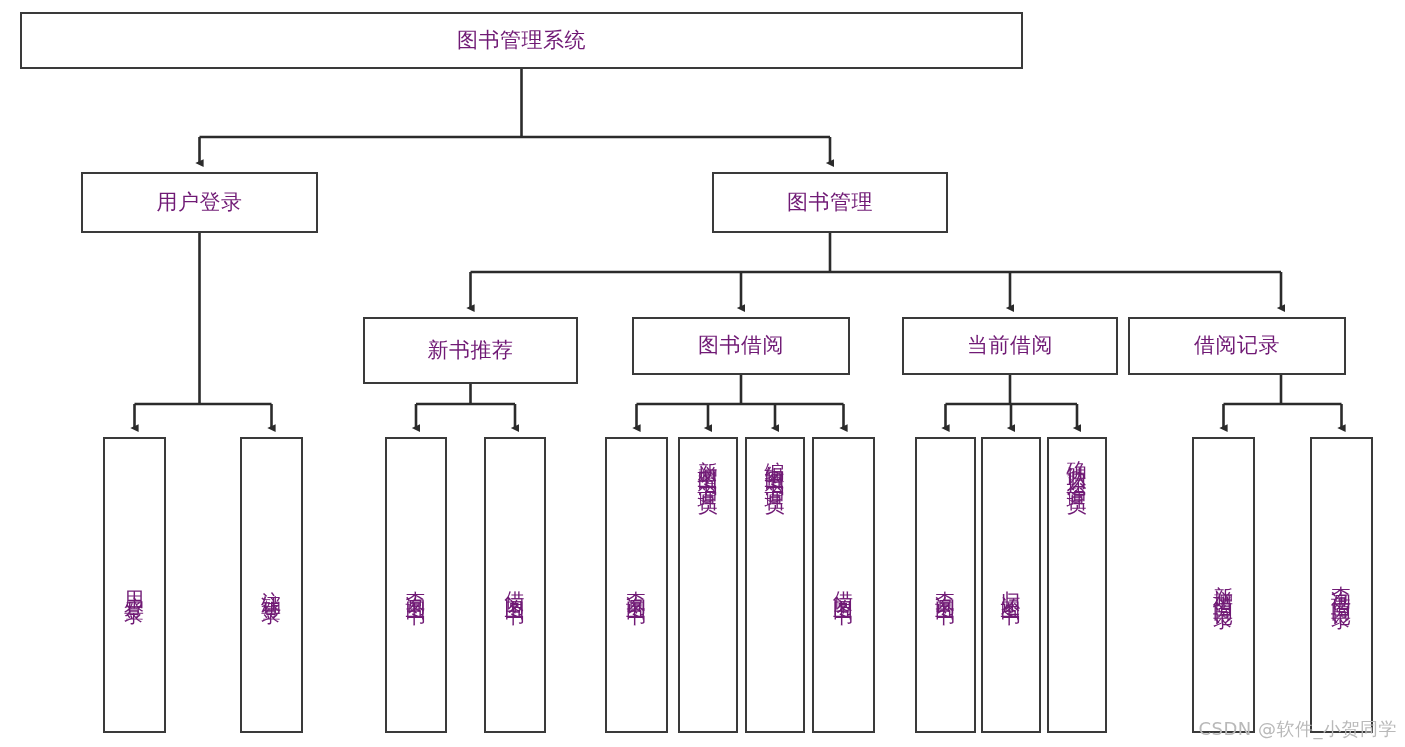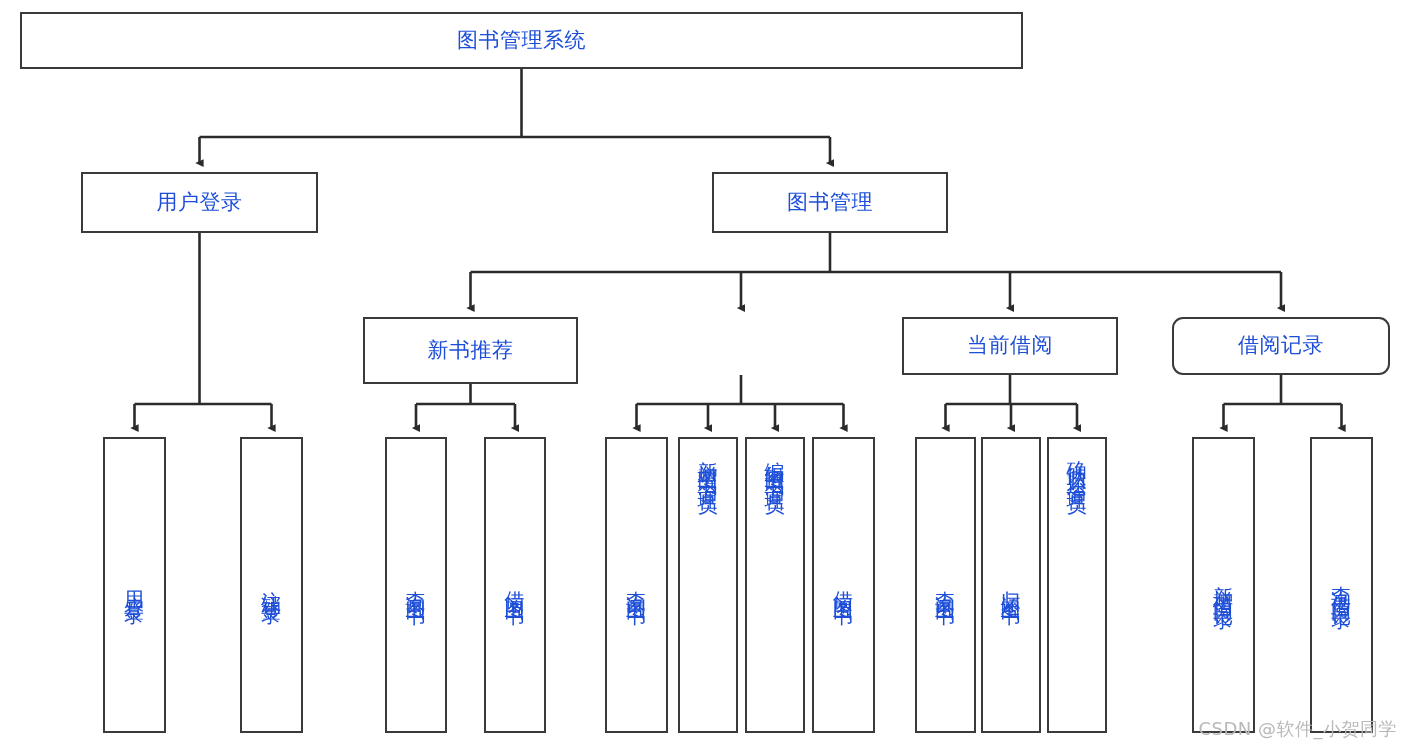--- a/index.html
+++ b/index.html
@@ -30,21 +30,21 @@
     position: absolute;
     box-sizing: border-box;
     background: #ffffff;
     border: 2.5px solid #3a3a3a;
     display: flex;
     align-items: center;
     justify-content: center;
     z-index: 2;
   }
   .node-label {
-    color: #1d4ed8;
+    color: #701a75;
     font-size: 21px;
     line-height: 1.12;
     letter-spacing: 0.5px;
     text-align: center;
     white-space: nowrap;
   }
   
   .node.horiz .node-label {
     writing-mode: horizontal-tb;
   }
@@ -133,24 +133,27 @@
   <div class="node horiz" style="left: 81px; top: 172px; width: 237px; height: 61px;">
     <span class="node-label">用户登录</span>
   </div>
   <div class="node horiz" style="left: 712px; top: 172px; width: 236px; height: 61px;">
     <span class="node-label">图书管理</span>
   </div>
 
   <div class="node horiz" style="left: 363px; top: 317px; width: 215px; height: 67px;">
     <span class="node-label">新书推荐</span>
   </div>
+  <div class="node horiz" style="left: 632px; top: 317px; width: 218px; height: 58px;">
+    <span class="node-label">图书借阅</span>
+  </div>
   <div class="node horiz" style="left: 902px; top: 317px; width: 216px; height: 58px; font-family: Liberation Serif, serif;">
     <span class="node-label">当前借阅</span>
   </div>
-  <div class="node horiz" style="left: 1172px; top: 317px; width: 218px; height: 58px; border-radius: 11px;">
+  <div class="node horiz" style="left: 1128px; top: 317px; width: 218px; height: 58px;">
     <span class="node-label">借阅记录</span>
   </div>
 
   <div class="node vert centered" style="left: 103px; top: 437px; width: 63px; height: 296px;">
     <span class="node-label">用户登录</span>
   </div>
   <div class="node vert centered" style="left: 240px; top: 437px; width: 63px; height: 296px;">
     <span class="node-label">注销登录</span>
   </div>
   <div class="node vert centered" style="left: 385px; top: 437px; width: 62px; height: 296px;">

